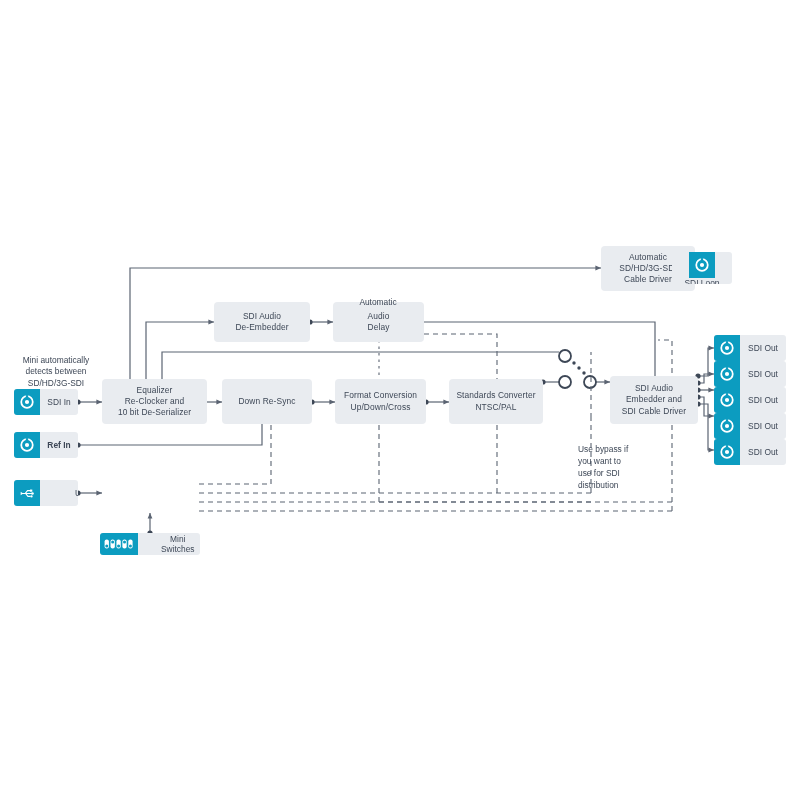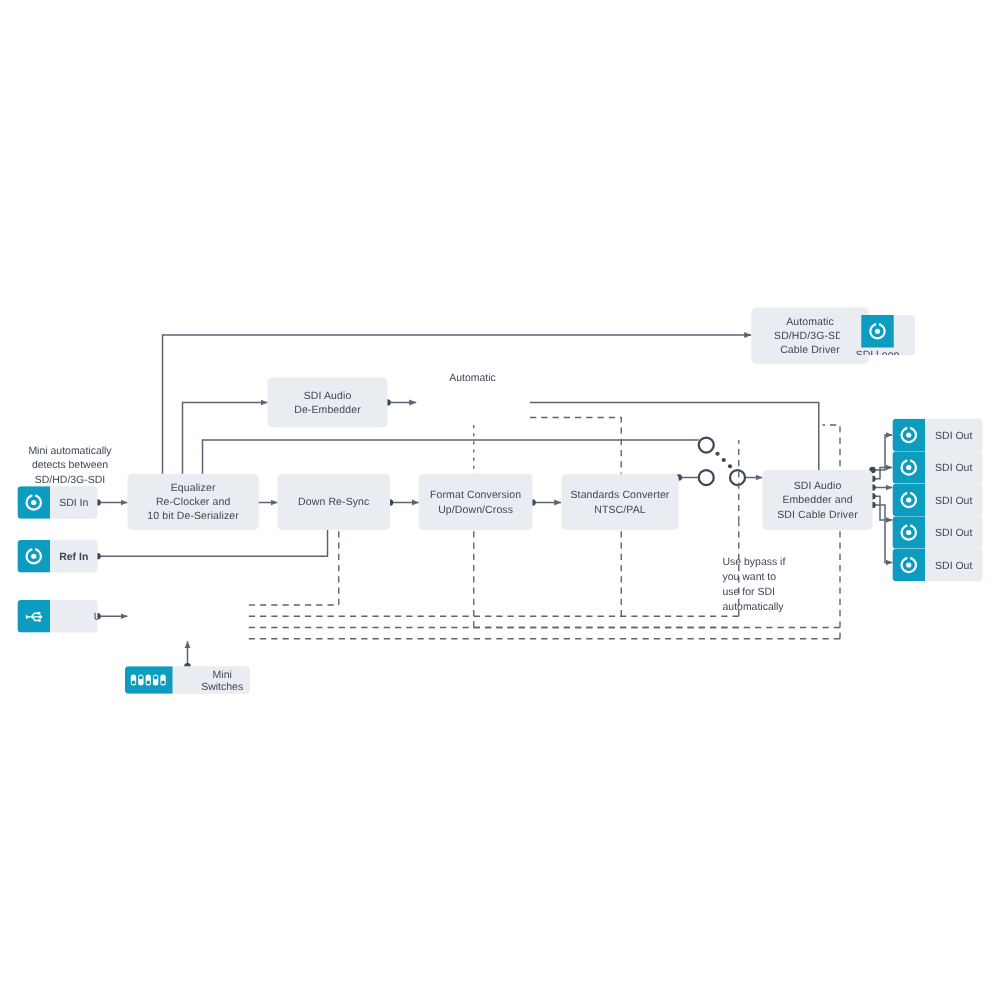--- a/index.html
+++ b/index.html
@@ -275,20 +275,24 @@
     <span>SDI Audio
 Embedder and
 SDI Cable Driver</span>
   </div>
 
   <div class="node" style="left:214px;top:302px;width:96px;height:40px;">
     <span>SDI Audio
 De-Embedder</span>
   </div>
 
+  <div class="node" style="left:333px;top:302px;width:91px;height:40px;">
+    <span>Audio
+Delay</span>
+  </div>
 
   <div class="node" style="left:601px;top:246px;width:94px;height:45px;">
     <span>Automatic
 SD/HD/3G-SDI
 Cable Driver</span>
   </div>
 
 
   <div class="caption" style="left:6px;top:343px;width:100px;">
     <span>Mini automatically
@@ -297,21 +301,21 @@
   </div>
 
   <div class="caption" style="left:330px;top:285px;width:96px;">
     <span>Automatic</span>
   </div>
 
   <div class="freetext" style="left:578px;top:431px;width:80px;">
     <span>Use bypass if
 you want to
 use for SDI
-automatically</span>
+distribution</span>
   </div>
 
   <div class="conn tall" style="left:672px;top:252px;width:60px;flex-direction:column;">
     <div class="chip">
       <svg width="16" height="16" viewBox="0 0 20 20">
           <circle cx="10" cy="10" r="7.2" fill="none" stroke="#ffffff" stroke-width="2.2"></circle>
           <circle cx="10" cy="10" r="2.6" fill="#ffffff"></circle>
           <rect x="8.6" y="1.4" width="2.8" height="4" fill="#0c9cc0"></rect>
         </svg>
     </div>

